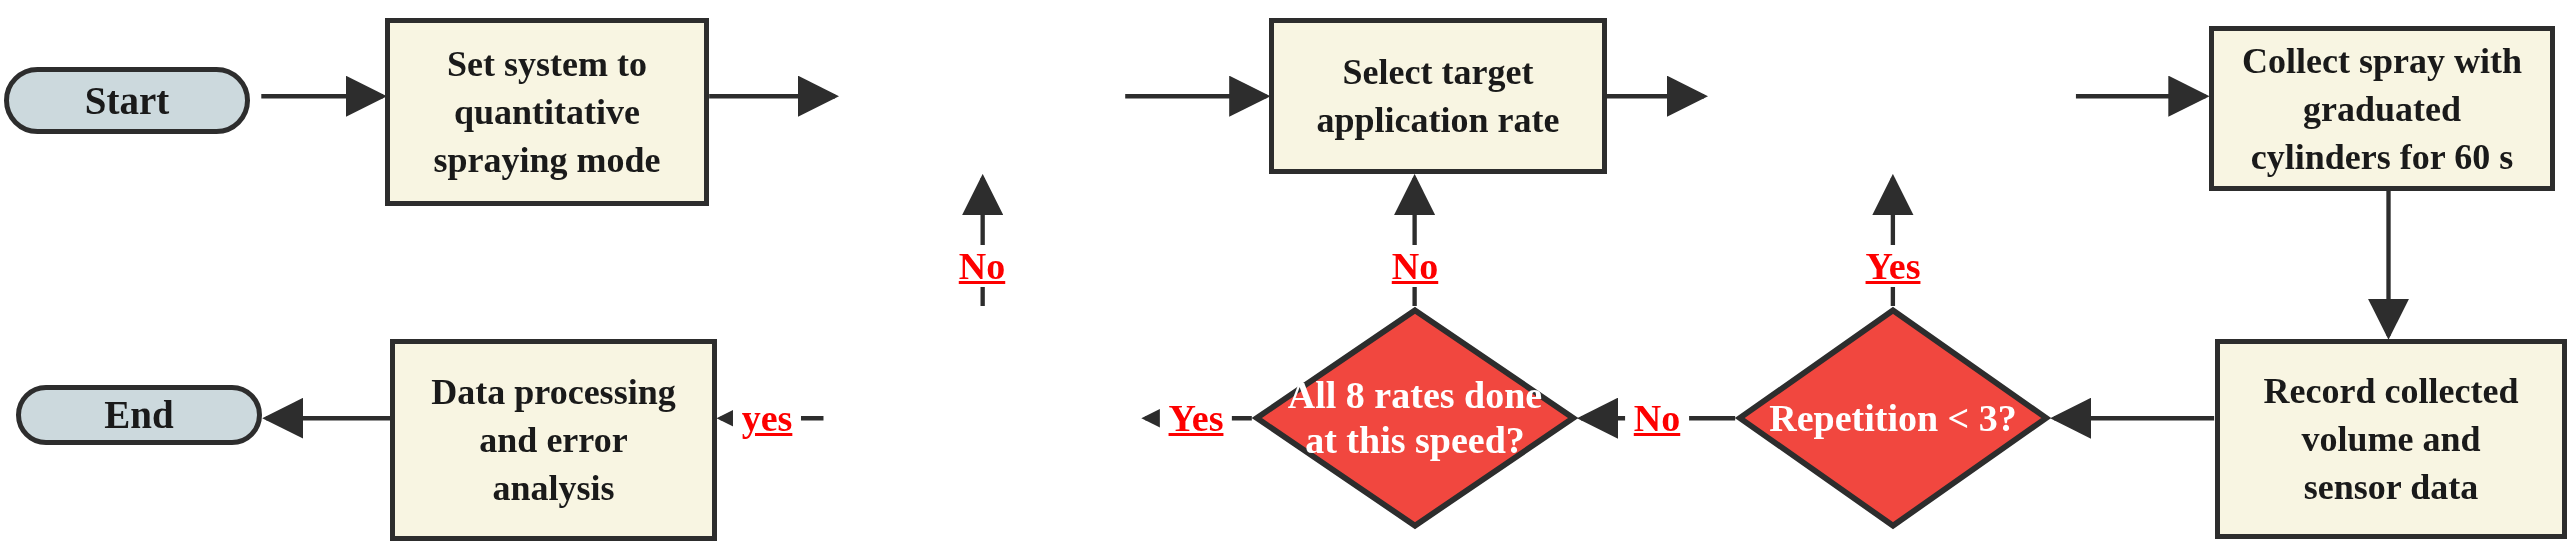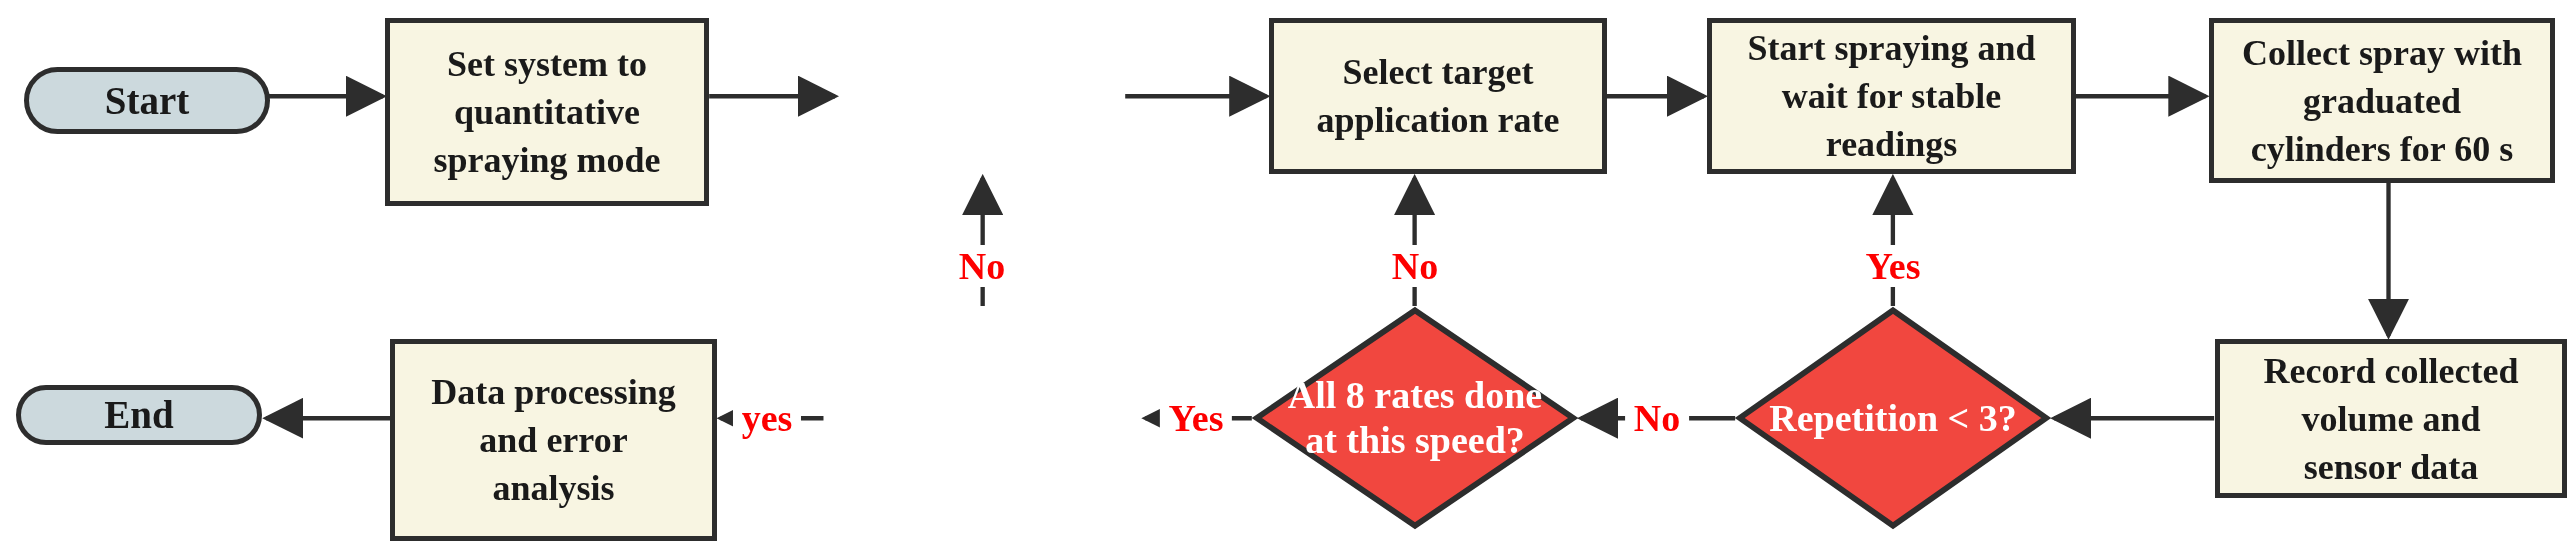--- a/index.html
+++ b/index.html
@@ -38,20 +38,21 @@
   .branch-label{
     position:absolute;z-index:4;
     transform:translate(-50%,-50%);
     font-weight:bold;
     font-size:38px;
     color:#fd0000;
     background:#ffffff;
     padding:0 8.7px;
     line-height:42px;
     white-space:nowrap;
+    text-decoration:underline;
   }
 </style>
 </head>
 <body>
 
 <div id="canvas">
 
   <svg id="edges" width="2576" height="547" viewBox="0 0 3558 756">
     <defs>
       <marker id="ah" viewBox="0 0 10 10" refX="9" refY="5" markerWidth="9.5" markerHeight="9.5" orient="auto-start-reverse">
@@ -69,48 +70,43 @@
       <line x1="2397" y1="578" x2="2184" y2="578" marker-end="url(#ah)"></line>
       <line x1="1729" y1="578" x2="1582" y2="578" marker-end="url(#ah)"></line>
       <line x1="1137" y1="578" x2="995" y2="578" marker-end="url(#ah)"></line>
       <line x1="539" y1="578" x2="367" y2="578" marker-end="url(#ah)"></line>
       <line x1="1357" y1="423" x2="1357" y2="246" marker-end="url(#ah)"></line>
       <line x1="1954" y1="423" x2="1954" y2="246" marker-end="url(#ah)"></line>
       <line x1="2615" y1="423" x2="2615" y2="246" marker-end="url(#ah)"></line>
     </g>
   </svg>
 
-  <div class="node terminator" style="left:24px;top:67px;width:246px;height:67px">
+  <div class="node terminator" style="left:4px;top:67px;width:246px;height:67px">
     <span class="lbl">Start</span>
   </div>
   <div class="node terminator" style="left:16px;top:385px;width:246px;height:60px">
     <span class="lbl">End</span>
   </div>
 
   <div class="node process" style="left:385px;top:18px;width:324px;height:188px">
     <span class="lbl">Set system to
 quantitative
 spraying mode</span>
   </div>
   <div class="node process" style="left:1269px;top:18px;width:338px;height:156px">
     <span class="lbl">Select target
 application rate</span>
   </div>
-  <div class="node process" style="left:1707px;top:18px;width:369px;height:156px">
-    <span class="lbl">Start spraying and
-wait for stable
-readings</span>
-  </div>
-  <div class="node process" style="left:2209px;top:18px;width:346px;height:165px">
+  <div class="node process" style="left:2209px;top:26px;width:346px;height:165px">
     <span class="lbl">Collect spray with
 graduated
 cylinders for 60 s</span>
   </div>
 
-  <div class="node process" style="left:2215px;top:339px;width:352px;height:159px">
+  <div class="node process" style="left:2215px;top:339px;width:352px;height:200px">
     <span class="lbl">Record collected
 volume and
 sensor data</span>
   </div>
   <div class="node process" style="left:390px;top:339px;width:327px;height:202px">
     <span class="lbl">Data processing
 and error
 analysis</span>
   </div>
 

